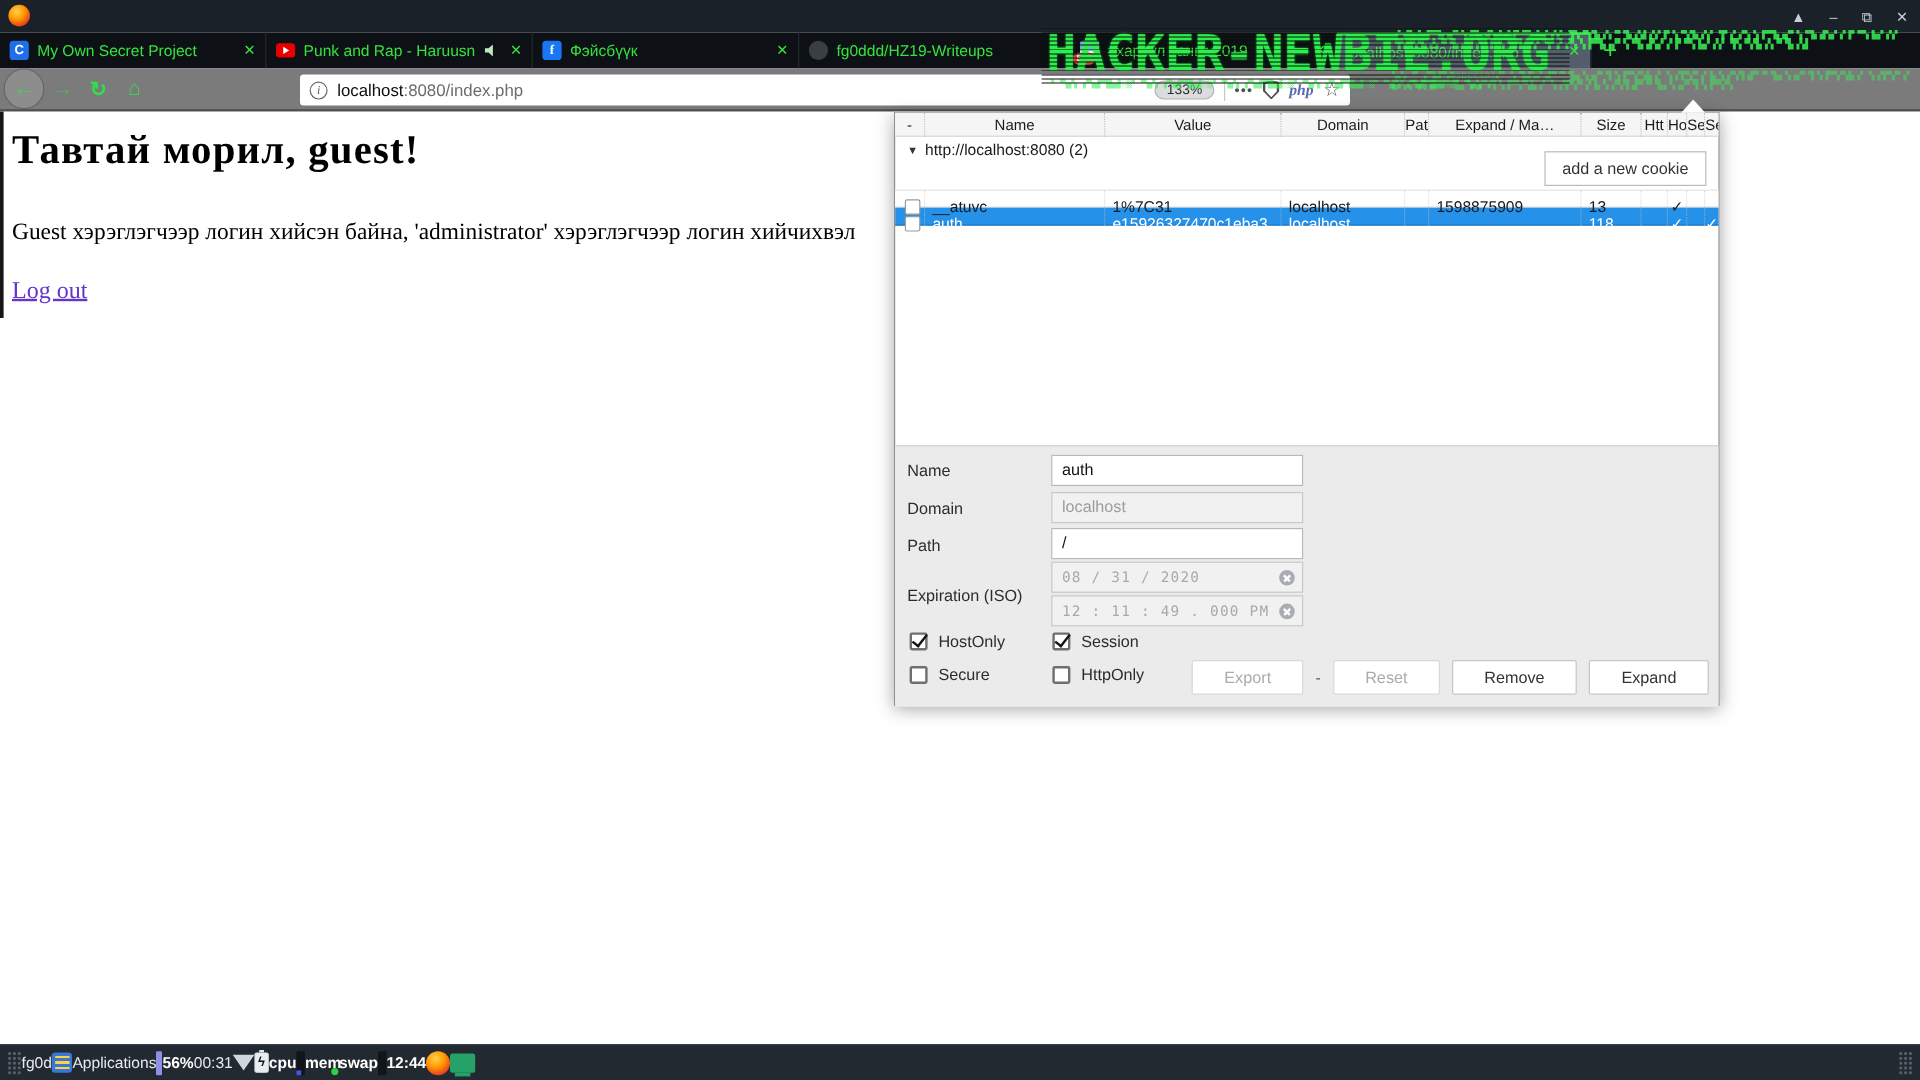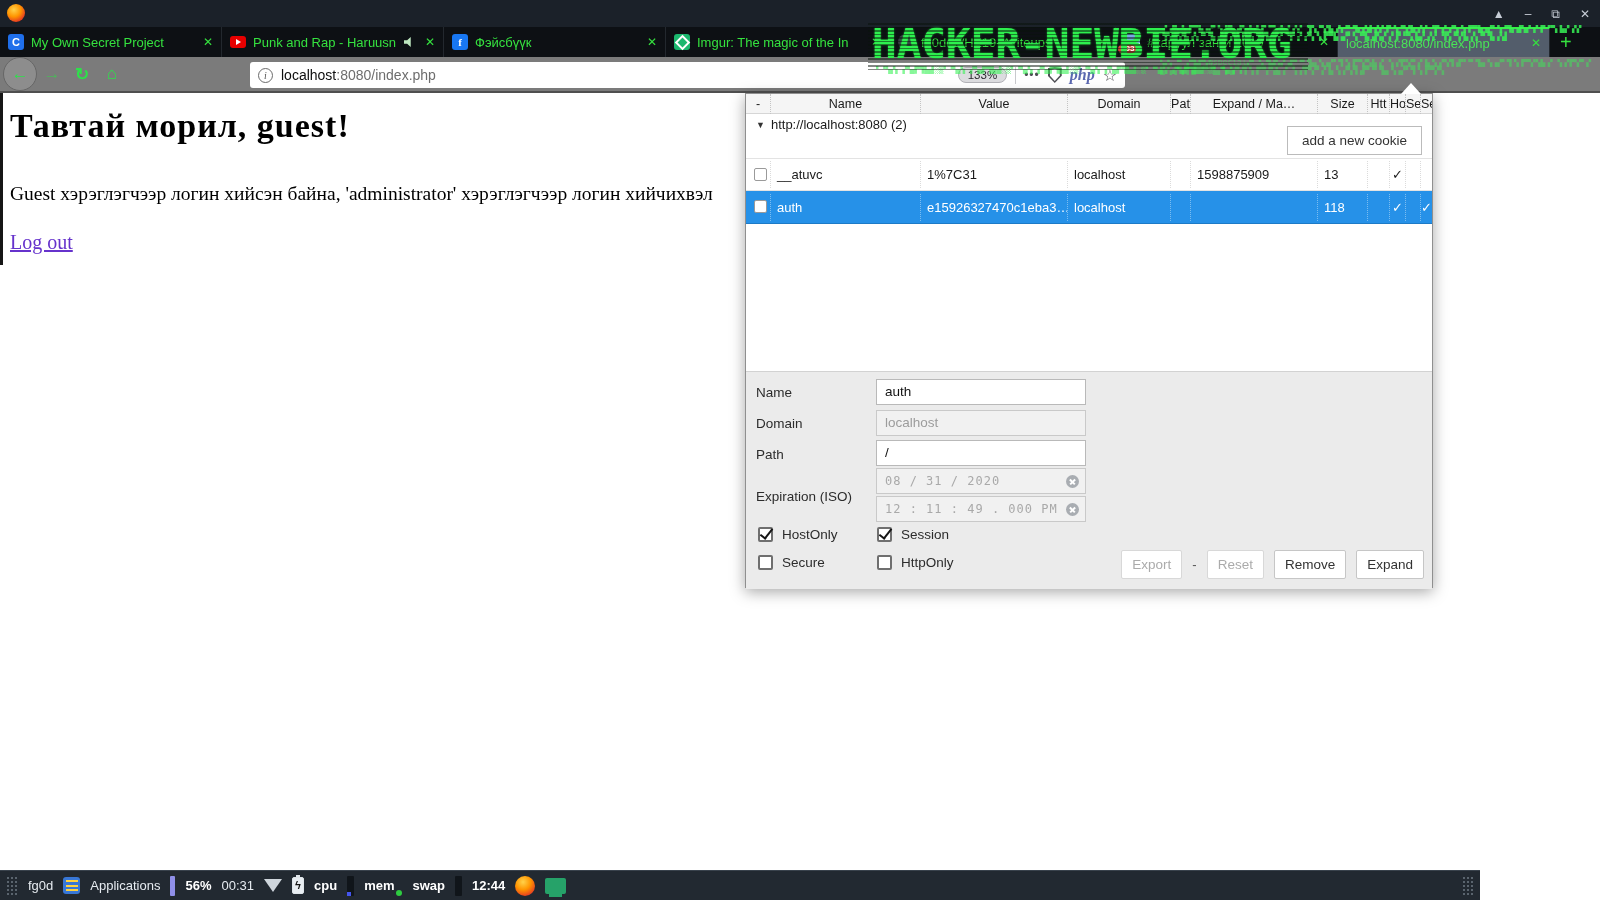--- a/index.html
+++ b/index.html
@@ -57,21 +57,21 @@
   .url-text { font-size:14px; color:#0c0c0d; white-space:nowrap; }
   .url-text .rest { color:#6d6d6d; }
   .zoom-pill { margin-left:auto; background:#dcdcdf; border:1px solid #b3b3b8; border-radius:10px;
     font-size:11.5px; color:#2a2a2e; padding:1px 9px; }
   .url-div { width:1px; height:17px; background:#c9c9cd; }
   .dots { color:#4f4f55; font-size:12px; letter-spacing:1px; }
   .shield { width:14px; height:16px; background:#4f4f55; position:relative;
     clip-path:polygon(0 8%, 50% 0, 100% 8%, 100% 55%, 50% 100%, 0 55%); }
   .shield::after { content:""; position:absolute; left:2px; top:2px; width:10px; height:12px; background:#fff;
     clip-path:polygon(0 8%, 50% 0, 100% 8%, 100% 55%, 50% 100%, 0 55%); }
-  .php-badge { color:#5b68b0; font-size:16px; font-style:italic; font-weight:bold;
+  .php-badge { color:#5b68b0; font-size:13px; font-style:italic; font-weight:bold;
     font-family:"Liberation Serif", serif; }
   .star { color:#4f4f55; font-size:16px; }
 
   .toolbar-icons { position:absolute; left:1236px; top:60px; height:30px; display:flex;
     align-items:center; gap:13px; }
   .ticon { flex:0 0 auto; }
   .lib { width:16px; height:16px;
     background:repeating-linear-gradient(90deg,#2ee04a 0 3px, transparent 3px 6px); transform:skewX(-8deg); }
   .sidebar-ic { width:16px; height:14px; border:2px solid #2ee04a; border-radius:2px;
     border-left-width:6px; }
@@ -130,21 +130,21 @@
   .cgrid { display:grid; grid-template-columns:24px 150px 147px 103px 20px 127px 50px 22px 16px 15px 1fr; }
   .chead { height:20px; background:#f5f5f5; border-bottom:1px solid #d6d6d6; align-items:center; }
   .chead .hc { text-align:center; font-size:12.5px; overflow:hidden; white-space:nowrap; height:20px;
     line-height:20px; border-left:1px dotted #c4c4c4; }
   .chead .hc:first-child { border-left:none; }
   .group-row { height:21px; display:flex; align-items:center; padding-left:10px; gap:6px; font-size:13px; }
   .garrow { font-size:9px; color:#333; }
   .add-btn { position:absolute; top:32px; right:10px; height:29px; padding:0 14px; background:#fff;
     border:1px solid #bbb; font-size:13.5px; color:#333; font-family:"Liberation Sans",sans-serif; }
   .rows { position:absolute; left:0; top:64px; width:100%; }
-  .crow { height:33px; align-items:center; border-bottom:1px solid #e3e3e3; background:#fff; }
+  .crow { height:15px; align-items:center; border-bottom:1px solid #e3e3e3; background:#fff; }
   .crow:first-child { border-top:1px solid #e3e3e3; }
   .crow > div { height:27px; line-height:27px; padding-left:6px; overflow:hidden; white-space:nowrap;
     border-left:1px dotted rgba(0,0,0,.14); font-size:13px; }
   .crow > div:first-child { border-left:none; padding-left:4px; }
   .crow .ctr { text-align:center; padding-left:0; }
   .cbx { width:13px; height:13px; background:#fff; border:1px solid #9a9a9a; border-radius:2px;
     display:inline-block; vertical-align:middle; margin-top:-3px; }
   .crow.selected { background:#2691e8; color:#fff; border-bottom:1px solid #1d7ac6; }
   .crow.selected > div { border-left:1px dotted rgba(255,255,255,.4); }
   .crow.selected > div:first-child { border-left:none; }
@@ -166,28 +166,28 @@
   .checkbox { width:15px; height:15px; background:#fff; border:2px solid #6f6f6f; border-radius:2px;
     position:relative; }
   .checkbox.checked::after { content:""; position:absolute; left:3px; top:-3px; width:5px; height:11px;
     border-right:2.5px solid #141414; border-bottom:2.5px solid #141414; transform:rotate(38deg); }
   .check-item span { font-size:13.5px; color:#2c2c2c; }
 
   .valuebox { position:absolute; left:345px; top:0; width:343px; height:218px; background:#e4e4e4;
     font-family:"DejaVu Sans Mono", monospace; font-size:12px; line-height:14.5px; color:#3a3a3a;
     padding:8px 10px; word-break:break-all; }
   .btnrow { position:absolute; right:8px; bottom:10px; display:flex; align-items:center; gap:10px; z-index:2; }
-  .pbtn { height:29px; padding:0 10px; background:#fff; border:1px solid #c6c6c6; border-radius:2px;
+  .pbtn { height:29px; padding:0 26px; background:#fff; border:1px solid #c6c6c6; border-radius:2px;
     font-size:13.5px; color:#333; font-family:"Liberation Sans",sans-serif; }
   .pbtn.disabled { color:#ababab; border-color:#d8d8d8; }
   .dash { color:#555; font-size:13px; }
 
   
-  .taskbar { position:absolute; left:0; top:870px; width:1480px; height:30px; background:#222931;
-    border-top:1px solid #39424c; display:flex; align-items:center; gap:10px; padding:0 6px;
+  .taskbar { position:absolute; left:0; top:870px; width:1600px; height:30px; background:#222931;
+    border-top:1px solid #39424c; display:flex; align-items:center; padding:0 6px;
     color:#e6ebf0; font-size:13px; }
   .grip { width:12px; height:20px;
     background-image:radial-gradient(circle, #5a646e 1px, transparent 1.4px); background-size:4px 4px; }
   .grip.right { margin-left:auto; }
   .appsicon { width:17px; height:17px; background:#3877d6; border-radius:3px; padding:3px 2.5px; }
   .appsicon i { display:block; width:100%; height:100%;
     background:repeating-linear-gradient(0deg,#ffd23f 0 2px, transparent 2px 4.5px); }
   .pbar { width:5px; height:20px; background:#8f8fe8; border-radius:1px; }
   .tb-bold { font-weight:bold; color:#fff; }
   .wifi { width:0; height:0; border-left:9px solid transparent; border-right:9px solid transparent;
@@ -226,25 +226,20 @@
     </div>
     <div class="tab" style="width:222px">
       <span class="fav yt"></span>
       <span class="tlabel">Punk and Rap - Haruusn</span>
       <span class="speaker"></span>
       <span class="tclose">✕</span>
     </div>
     <div class="tab" style="width:222px">
       <span class="fav fb">f</span>
       <span class="tlabel">Фэйсбүүк</span>
-      <span class="tclose">✕</span>
-    </div>
-    <div class="tab" style="width:224px">
-      <span class="fav imgur"></span>
-      <span class="tlabel">Imgur: The magic of the In</span>
       <span class="tclose">✕</span>
     </div>
     <div class="tab" style="width:226px">
       <span class="fav gh"></span>
       <span class="tlabel">fg0ddd/HZ19-Writeups</span>
       <span class="tclose">✕</span>
     </div>
     <div class="tab" style="width:222px">
       <span class="fav doc">
           <span class="badge">593</span>

